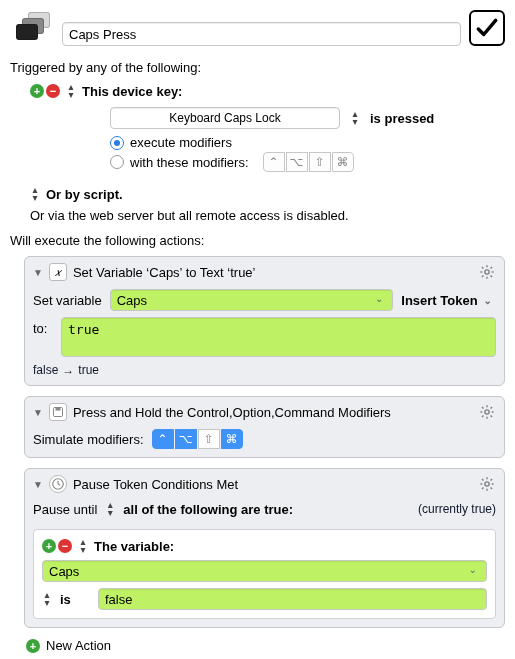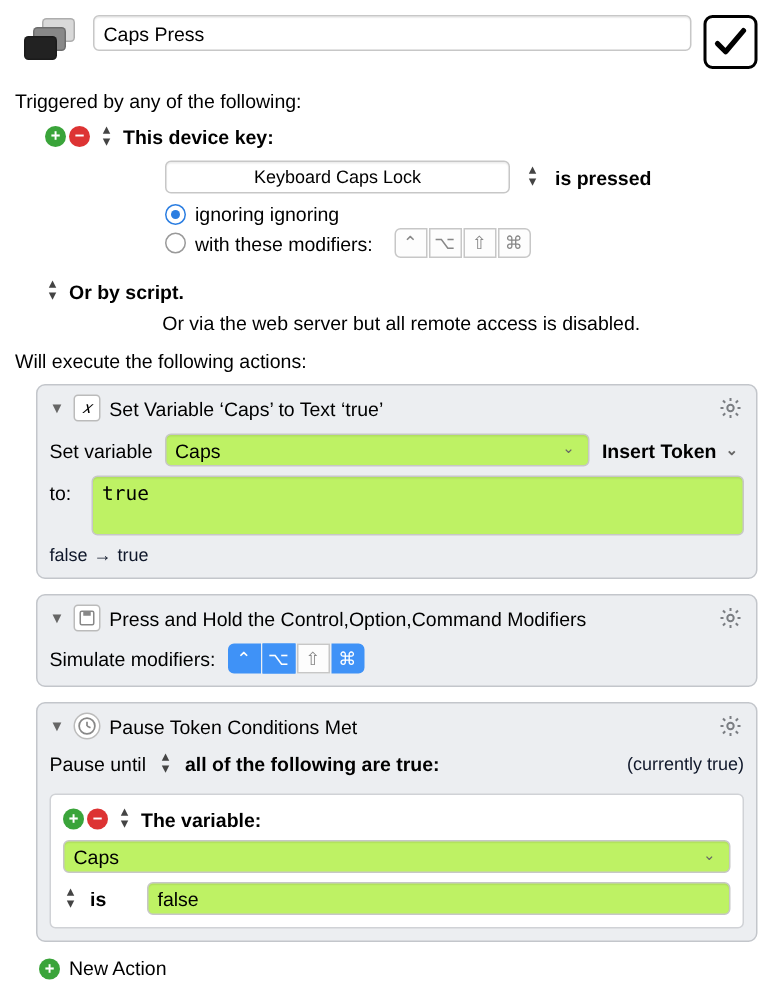--- a/index.html
+++ b/index.html
@@ -6,21 +6,21 @@
   body {
     font-family: -apple-system, "Helvetica Neue", Helvetica, Arial, sans-serif;
     font-size: 13px;
     color: #000;
     background: #fff;
     width: 515px;
     padding: 10px 10px 20px 10px;
   }
 
   
-  .header-row { display:flex; align-items:flex-start; gap:8px; }
+  .header-row { display:flex; align-items:flex-end; gap:8px; }
   .macro-svc-icon { width:44px; height:36px; position:relative; }
   .macro-svc-icon .stk { position:absolute; width:22px; height:16px; border-radius:3px; border:1px solid rgba(0,0,0,.2);}
   .macro-svc-icon .s1 { right:4px; top:2px; background:#d9d9d9;}
   .macro-svc-icon .s2 { right:10px; top:8px; background:#888;}
   .macro-svc-icon .s3 { right:16px; top:14px; background:#222;}
   .title-input {
     flex:1; height:24px; border:1px solid #c7c7c7; border-radius:4px;
     padding:0 6px; font-size:13px;
     box-shadow: inset 0 1px 1px rgba(0,0,0,.08);
     background: #fff;
@@ -67,21 +67,21 @@
   .mod-strip { display:flex; gap:1px; }
   .mod-cell {
     width:22px; height:20px; border:1px solid #c7c7c7; background:#fdfdfd;
     display:flex; align-items:center; justify-content:center;
     font-size:12px; color:#888;
   }
   .mod-cell.on { background:#3f92f7; color:#fff; border-color:#3f92f7;}
   .mod-cell:first-child{border-top-left-radius:4px; border-bottom-left-radius:4px;}
   .mod-cell:last-child{border-top-right-radius:4px; border-bottom-right-radius:4px;}
 
-  .note { font-size:13px; margin:6px 0 6px 20px;text-align:center; }
+  .note { font-size:13px; margin:6px 0 6px 20px; }
 
   
   .panel {
     background:#eceef1; border:1px solid #c3c6cb; border-radius:6px;
     margin:6px 0 10px 14px; padding:6px 8px 8px 8px;
   }
   .panel-head { display:flex; align-items:center; gap:6px; }
   .disclose { color:#666; font-size:10px; }
   .act-icon {
     width:18px; height:18px; border:1px solid #bbb; border-radius:3px;
@@ -148,21 +148,21 @@
   <span class="sort-ind">
       <span>▴</span>
       <span>▾</span>
     </span>
   <span class="bold">is pressed</span>
 </div>
 
 <div class="indent3" style="margin-top:6px;">
   <div class="radio">
     <span class="radio-dot sel"></span>
-    <span>ignoring ignoring</span>
+    <span>execute modifiers</span>
   </div>
   <div class="radio">
     <span class="radio-dot"></span>
     <span>with these modifiers:</span>
     <span class="mod-strip" style="margin-left:8px;">
       <span class="mod-cell">⌃</span>
       <span class="mod-cell">⌥</span>
       <span class="mod-cell">⇧</span>
       <span class="mod-cell">⌘</span>
     </span>

